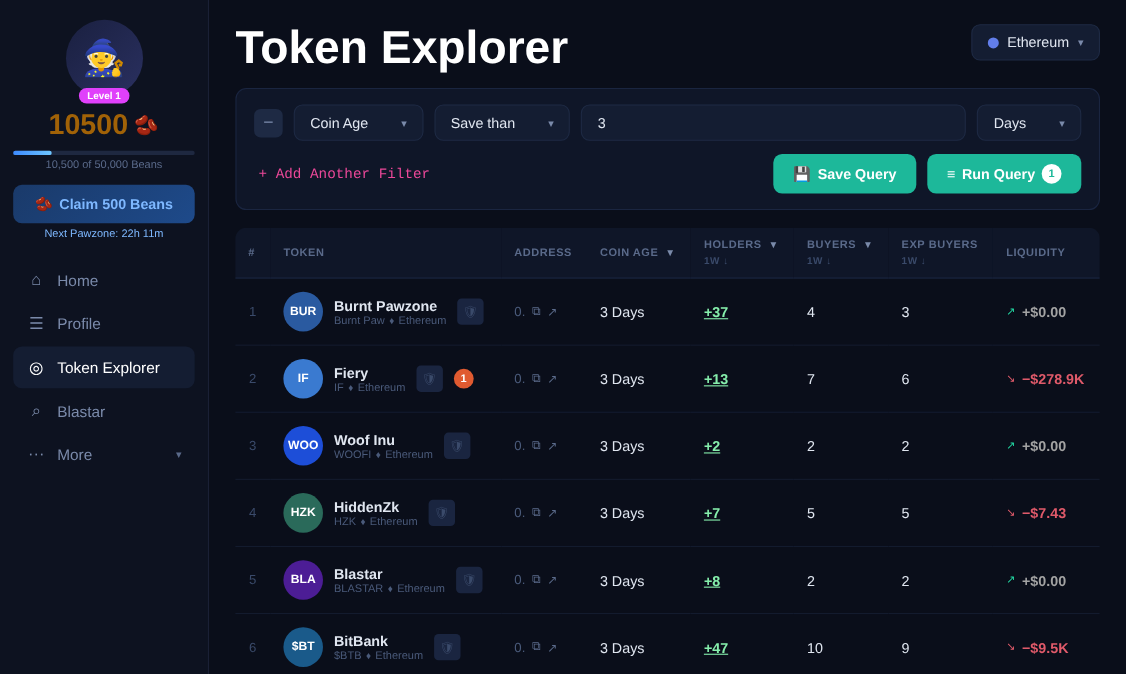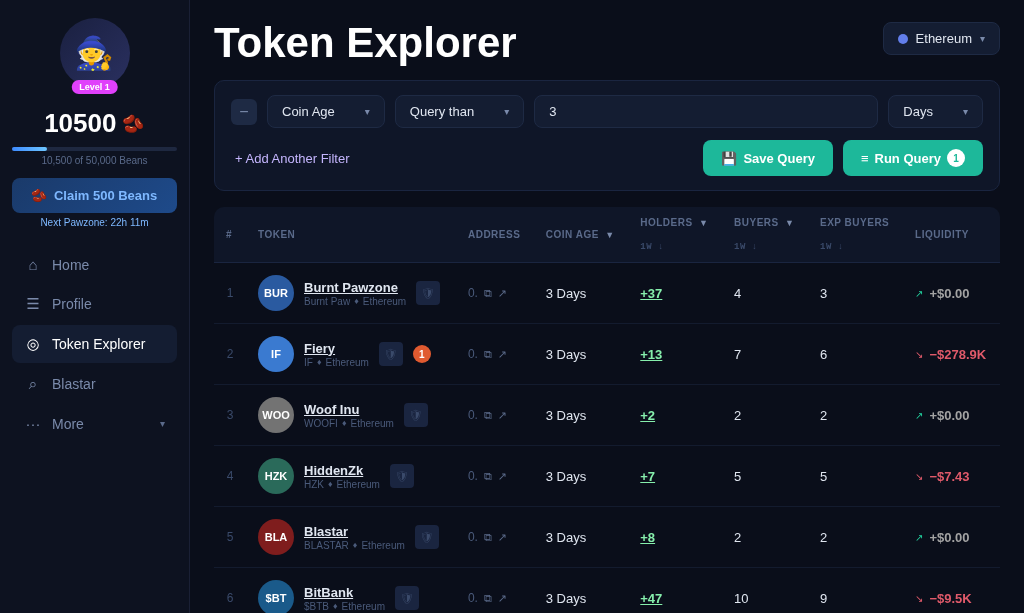--- a/index.html
+++ b/index.html
@@ -51,22 +51,22 @@
       font-size: 9px;
       font-weight: 700;
       padding: 2px 8px;
       border-radius: 10px;
       white-space: nowrap;
       margin-top: 44px;
     }
     .beans-count {
       font-size: 26px;
       font-weight: 800;
-      color: #ffffff;
-      margin-top: 14px;
+      color: #a16207;
+      margin-top: 4px;
       display: flex;
       align-items: center;
       gap: 6px;
     }
     .bean-icon { font-size: 18px; }
     .progress-bar-wrap {
       width: 100%;
       height: 4px;
       background: #1e2840;
       border-radius: 2px;
@@ -214,26 +214,27 @@
     }
     .filter-actions {
       display: flex;
       align-items: center;
       justify-content: space-between;
     }
     .add-filter-btn {
       display: flex;
       align-items: center;
       gap: 6px;
-      color: #c4b5fd;
+      color: #ec4899;
       background: none;
       border: none;
       cursor: pointer;
       font-size: 13px;
       padding: 6px 4px;
+      font-family: Liberation Mono, monospace;
     }
     .query-btns {
       display: flex;
       gap: 10px;
     }
     .save-btn {
       background: #1db89a;
       color: #fff;
       border: none;
       border-radius: 8px;
@@ -299,22 +300,21 @@
     }
     thead th .sort-indicator {
       color: #7a8aaa;
       margin-left: 3px;
       font-size: 9px;
     }
     thead th .sub-label {
       display: block;
       font-size: 9px;
       color: #3a4a6a;
-      margin-top: 14px;
-      font-family: Liberation Mono, monospace;
+      margin-top: 4px;
     }
     tbody tr {
       border-bottom: 1px solid #131b2e;
       transition: background 0.1s;
     }
     tbody td {
       padding: 12px 12px;
       vertical-align: middle;
     }
     .row-num {
@@ -336,21 +336,20 @@
       justify-content: center;
       font-size: 11px;
       font-weight: 800;
       color: #fff;
       flex-shrink: 0;
     }
     .token-name {
       font-size: 13px;
       font-weight: 600;
       color: #e0e6f0;
-      text-decoration: underline;
     }
     .token-sub {
       font-size: 10px;
       color: #4a5a7a;
       display: flex;
       align-items: center;
       gap: 4px;
       margin-top: 1px;
     }
     .eth-small { font-size: 9px; }
@@ -469,21 +468,21 @@
   <div class="filter-bar">
     <div class="filter-row">
       <div class="filter-minus">
         <span>−</span>
       </div>
       <div class="filter-select">
         <span>Coin Age</span>
         <span class="chevron-down">▾</span>
       </div>
       <div class="filter-select">
-        <span>Query than</span>
+        <span>Save than</span>
         <span class="chevron-down">▾</span>
       </div>
       <input class="filter-input" type="text" value="3" style="">
       <div class="filter-select">
         <span>Days</span>
         <span class="chevron-down">▾</span>
       </div>
     </div>
     <div class="filter-actions">
       <button class="add-filter-btn">
@@ -585,21 +584,21 @@
       <div class="liquidity-cell">
         <span class="trend-down">↘</span>
         <span class="liq-neg">−$278.9K</span>
       </div>
     </td>
   </tr>
           <tr style="cursor: pointer;">
     <td class="row-num">3</td>
     <td>
       <div class="token-cell">
-        <div class="token-avatar" style="background:#737373">WOO</div>
+        <div class="token-avatar" style="background:#1d4ed8">WOO</div>
         <div>
           <div class="token-name">Woof Inu</div>
           <div class="token-sub">
             <span>WOOFI</span>
             <span class="eth-small">♦</span>
             <span>Ethereum</span>
           </div>
         </div>
         <div class="shield-icon">🛡</div>
 
@@ -655,21 +654,21 @@
       <div class="liquidity-cell">
         <span class="trend-down">↘</span>
         <span class="liq-neg">−$7.43</span>
       </div>
     </td>
   </tr>
           <tr style="cursor: pointer;">
     <td class="row-num">5</td>
     <td>
       <div class="token-cell">
-        <div class="token-avatar" style="background:#7f1d1d">BLA</div>
+        <div class="token-avatar" style="background:#4c1d95">BLA</div>
         <div>
           <div class="token-name">Blastar</div>
           <div class="token-sub">
             <span>BLASTAR</span>
             <span class="eth-small">♦</span>
             <span>Ethereum</span>
           </div>
         </div>
         <div class="shield-icon">🛡</div>
 

